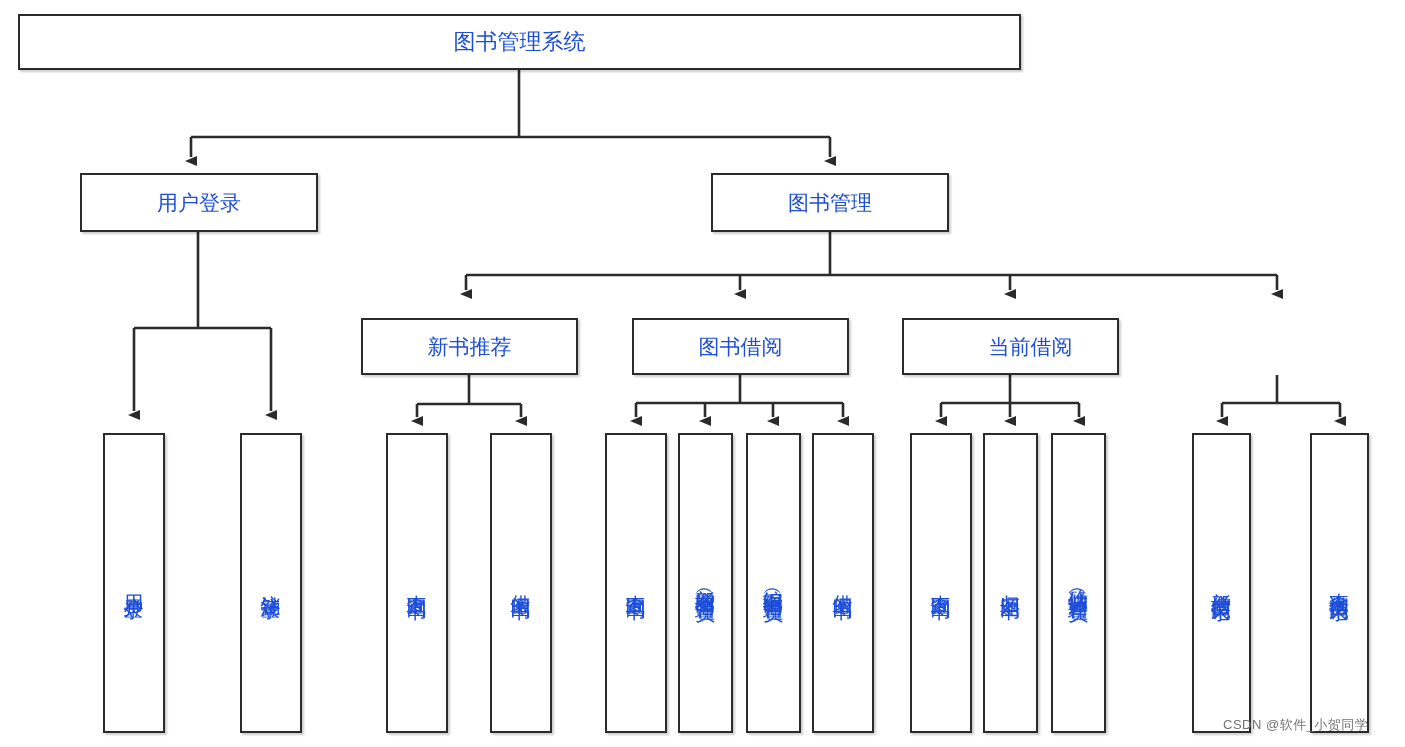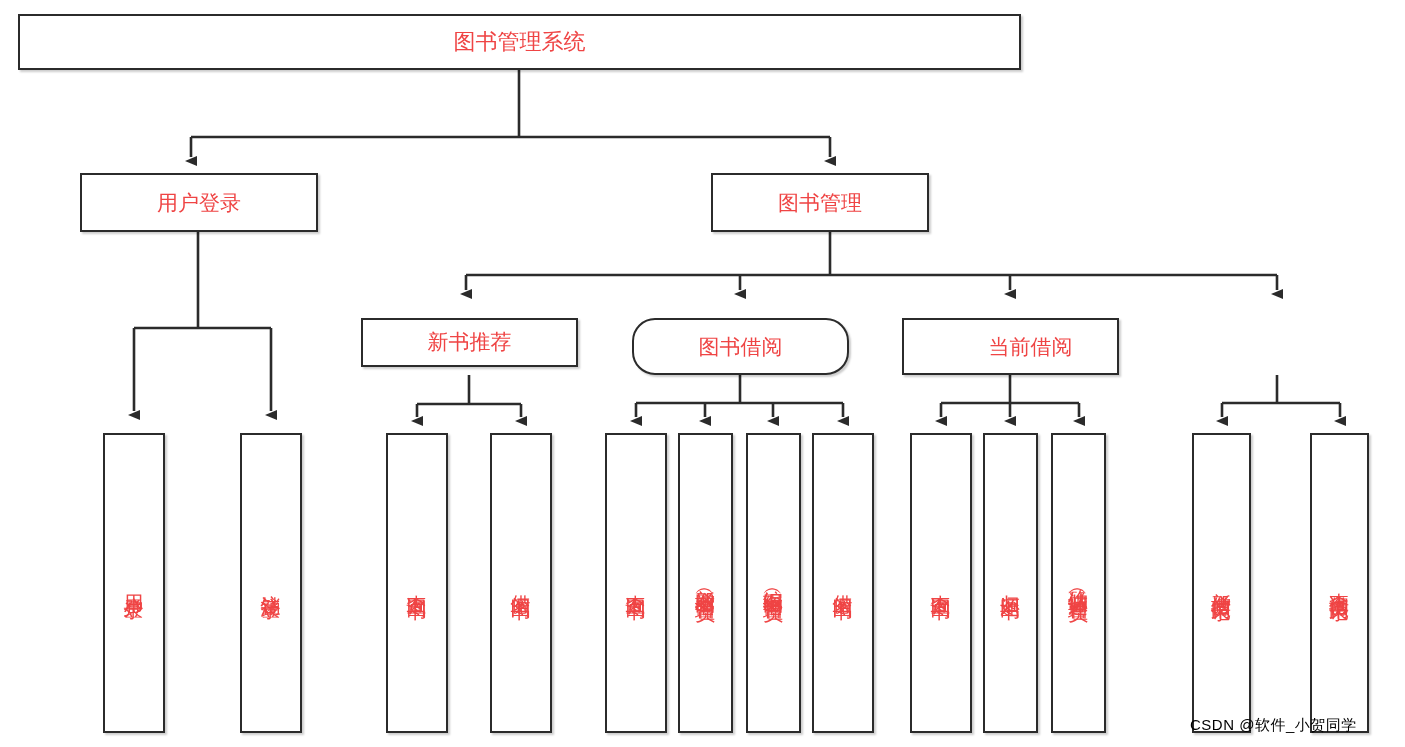--- a/index.html
+++ b/index.html
@@ -26,21 +26,21 @@
   }
   .node {
     position: absolute;
     box-sizing: border-box;
     background: #ffffff;
     border: 2px solid #2b2b2b;
     box-shadow: 2px 2px 2px rgba(0,0,0,0.20);
     display: flex;
     align-items: center;
     justify-content: center;
-    color: #ef4444;
+    color: #1d4ed8;
   }
   .node-label {
     text-align: center;
     line-height: 1.12;
     white-space: nowrap;
   }
   .node.horiz .node-label {
     font-size: 21px;
   }
   .node.root .node-label {
@@ -53,24 +53,25 @@
   .node.vert .node-label {
     writing-mode: vertical-rl;
     text-orientation: upright;
     font-size: 20px;
     letter-spacing: 2px;
     line-height: 1;
     white-space: nowrap;
   }
   .watermark {
     position: absolute;
-    font-size: 15px;
-    color: #000000;
+    font-size: 13px;
+    color: #737373;
     white-space: nowrap;
     letter-spacing: 0.5px;
+    margin-left: 33px;
   }
 </style>
 </head>
 <body>
 
 <div id="canvas">
 
   <svg id="edges" viewBox="0 0 1405 747" xmlns="http://www.w3.org/2000/svg">
     <defs>
       <marker id="arrow" markerWidth="10" markerHeight="12" refX="1" refY="6" orient="auto" markerUnits="userSpaceOnUse">
@@ -121,28 +122,28 @@
     </g>
   </svg>
 
   <div class="node root horiz" style="left:18px; top:14px; width:1003px; height:56px;">
     <span class="node-label">图书管理系统</span>
   </div>
 
   <div class="node horiz" style="left:80px; top:173px; width:238px; height:59px;">
     <span class="node-label">用户登录</span>
   </div>
-  <div class="node horiz" style="left:711px; top:173px; width:218px; height:59px;">
+  <div class="node horiz" style="left:711px; top:173px; width:238px; height:59px;">
     <span class="node-label">图书管理</span>
   </div>
 
-  <div class="node horiz" style="left:361px; top:318px; width:217px; height:49px;font-family:Liberation Serif, serif;">
+  <div class="node horiz" style="left:361px; top:318px; width:217px; height:57px;">
     <span class="node-label">新书推荐</span>
   </div>
-  <div class="node horiz" style="left:632px; top:318px; width:217px; height:57px;border-radius:23px;">
+  <div class="node horiz" style="left:632px; top:318px; width:217px; height:57px;">
     <span class="node-label">图书借阅</span>
   </div>
   <div class="node horiz" style="left:902px; top:318px; width:217px; height:57px;padding-left:40px;">
     <span class="node-label">当前借阅</span>
   </div>
 
   <div class="node vert" style="left:103px; top:433px; width:62px; height:300px;">
     <span class="node-label">用户登录</span>
   </div>
   <div class="node vert" style="left:240px; top:433px; width:62px; height:300px;">

